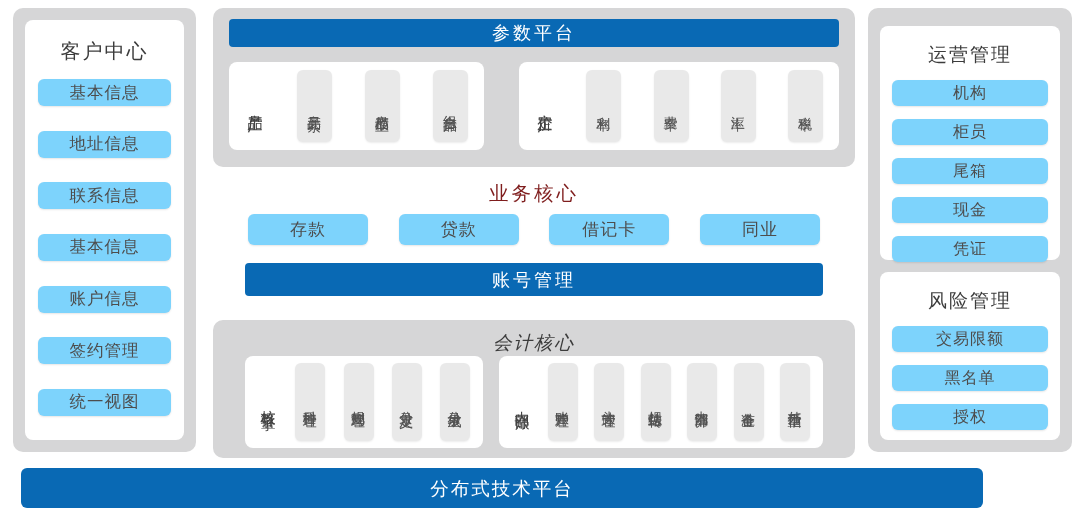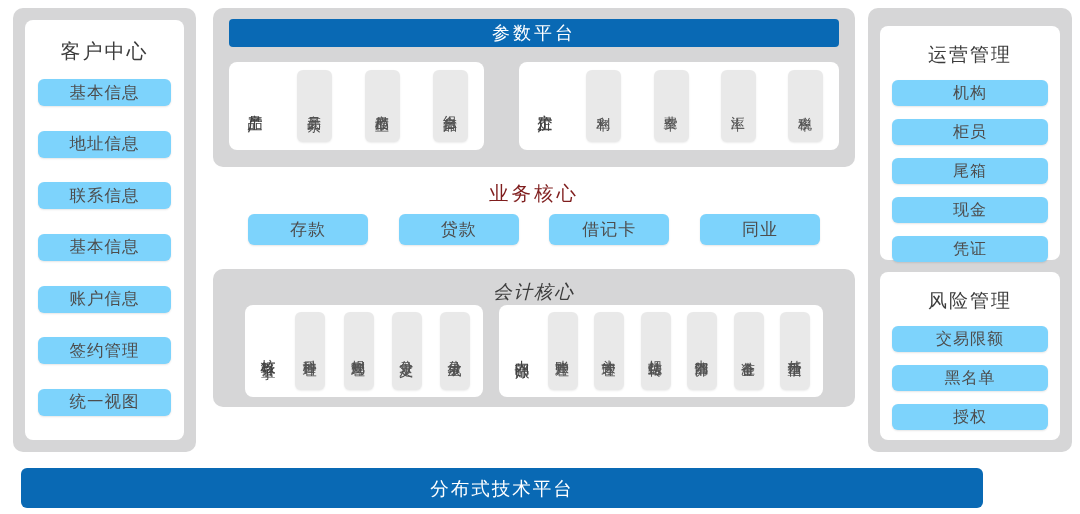--- a/index.html
+++ b/index.html
@@ -115,20 +115,21 @@
       </div>
     </div>
 
     <div class="mid-title">业务核心</div>
     <div class="biz-row">
       <div class="chip-h">存款</div>
       <div class="chip-h">贷款</div>
       <div class="chip-h">借记卡</div>
       <div class="chip-h">同业</div>
     </div>
+    <div class="bluebar account-bar">账号管理</div>
 
     <div class="mid-bottom">
       <div class="mid-sub-title">会计核心</div>
       <div class="mid-cards-row2">
         <div class="card vcard vcard-acct">
           <div class="vtext vlabel">核算引擎</div>
           <div class="vtext chip-v chip-v-bot">科目管理</div>
           <div class="vtext chip-v chip-v-bot">规则管理</div>
           <div class="vtext chip-v chip-v-bot">分录定义</div>
           <div class="vtext chip-v chip-v-bot">分录生成</div>

